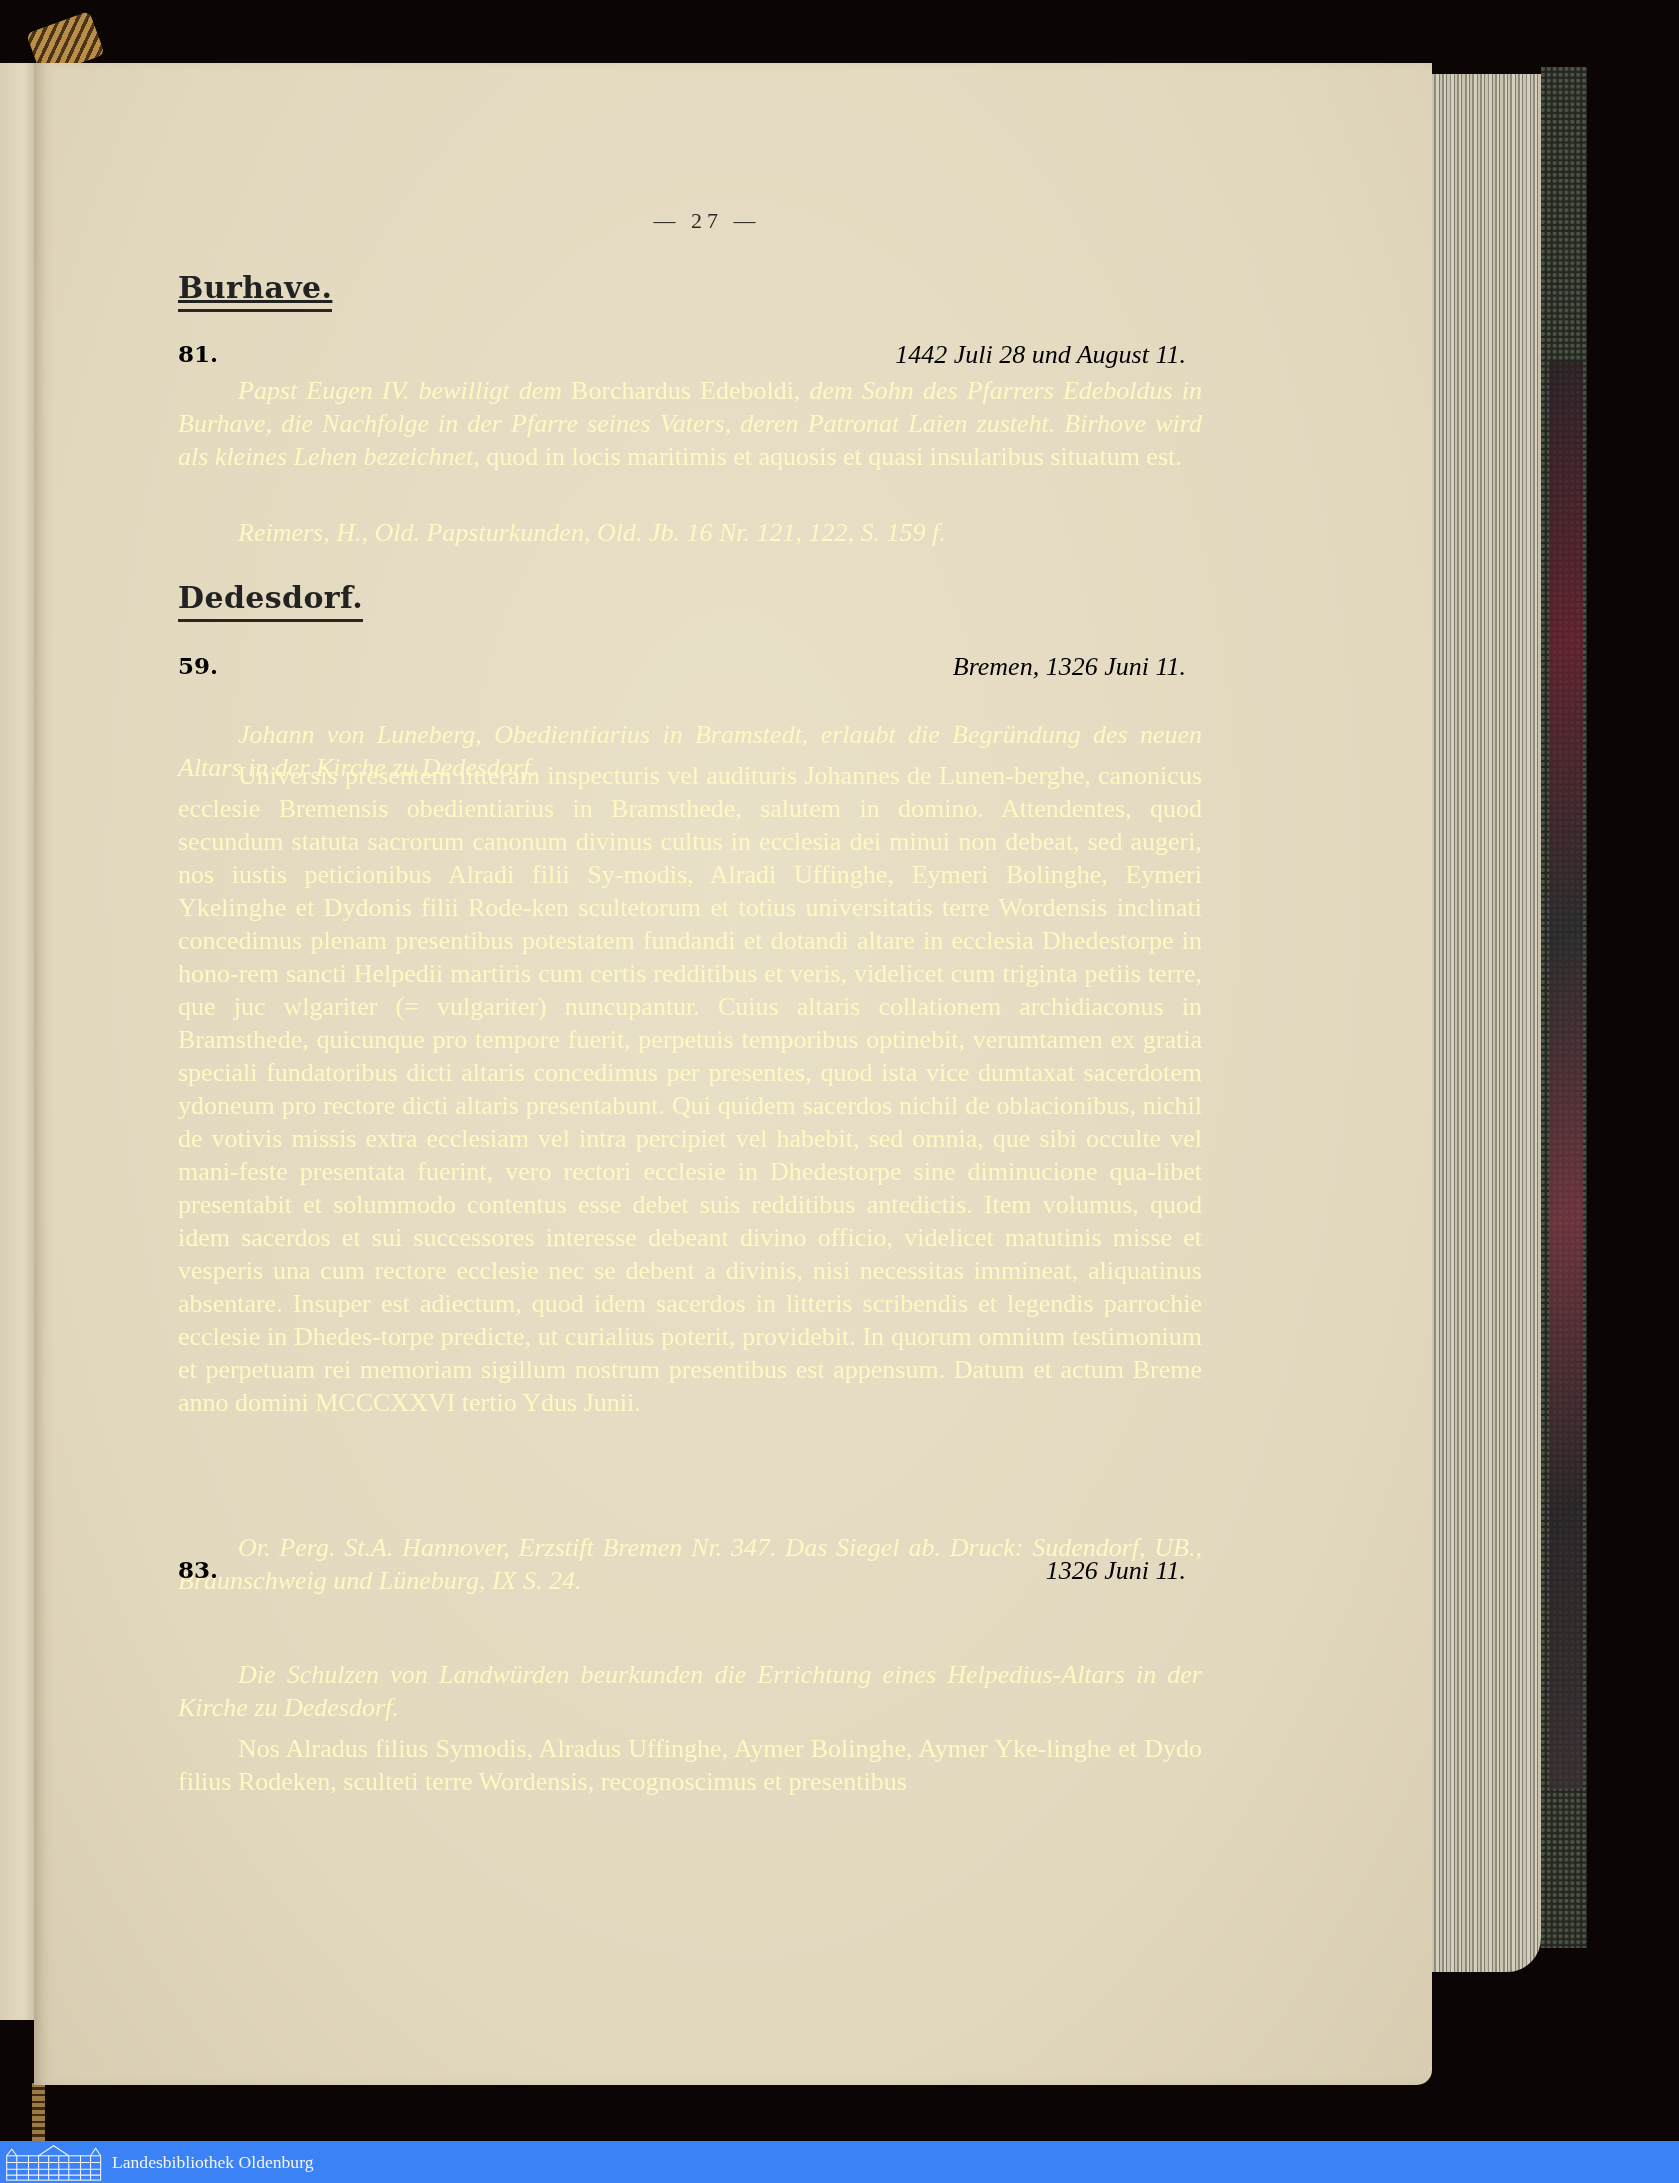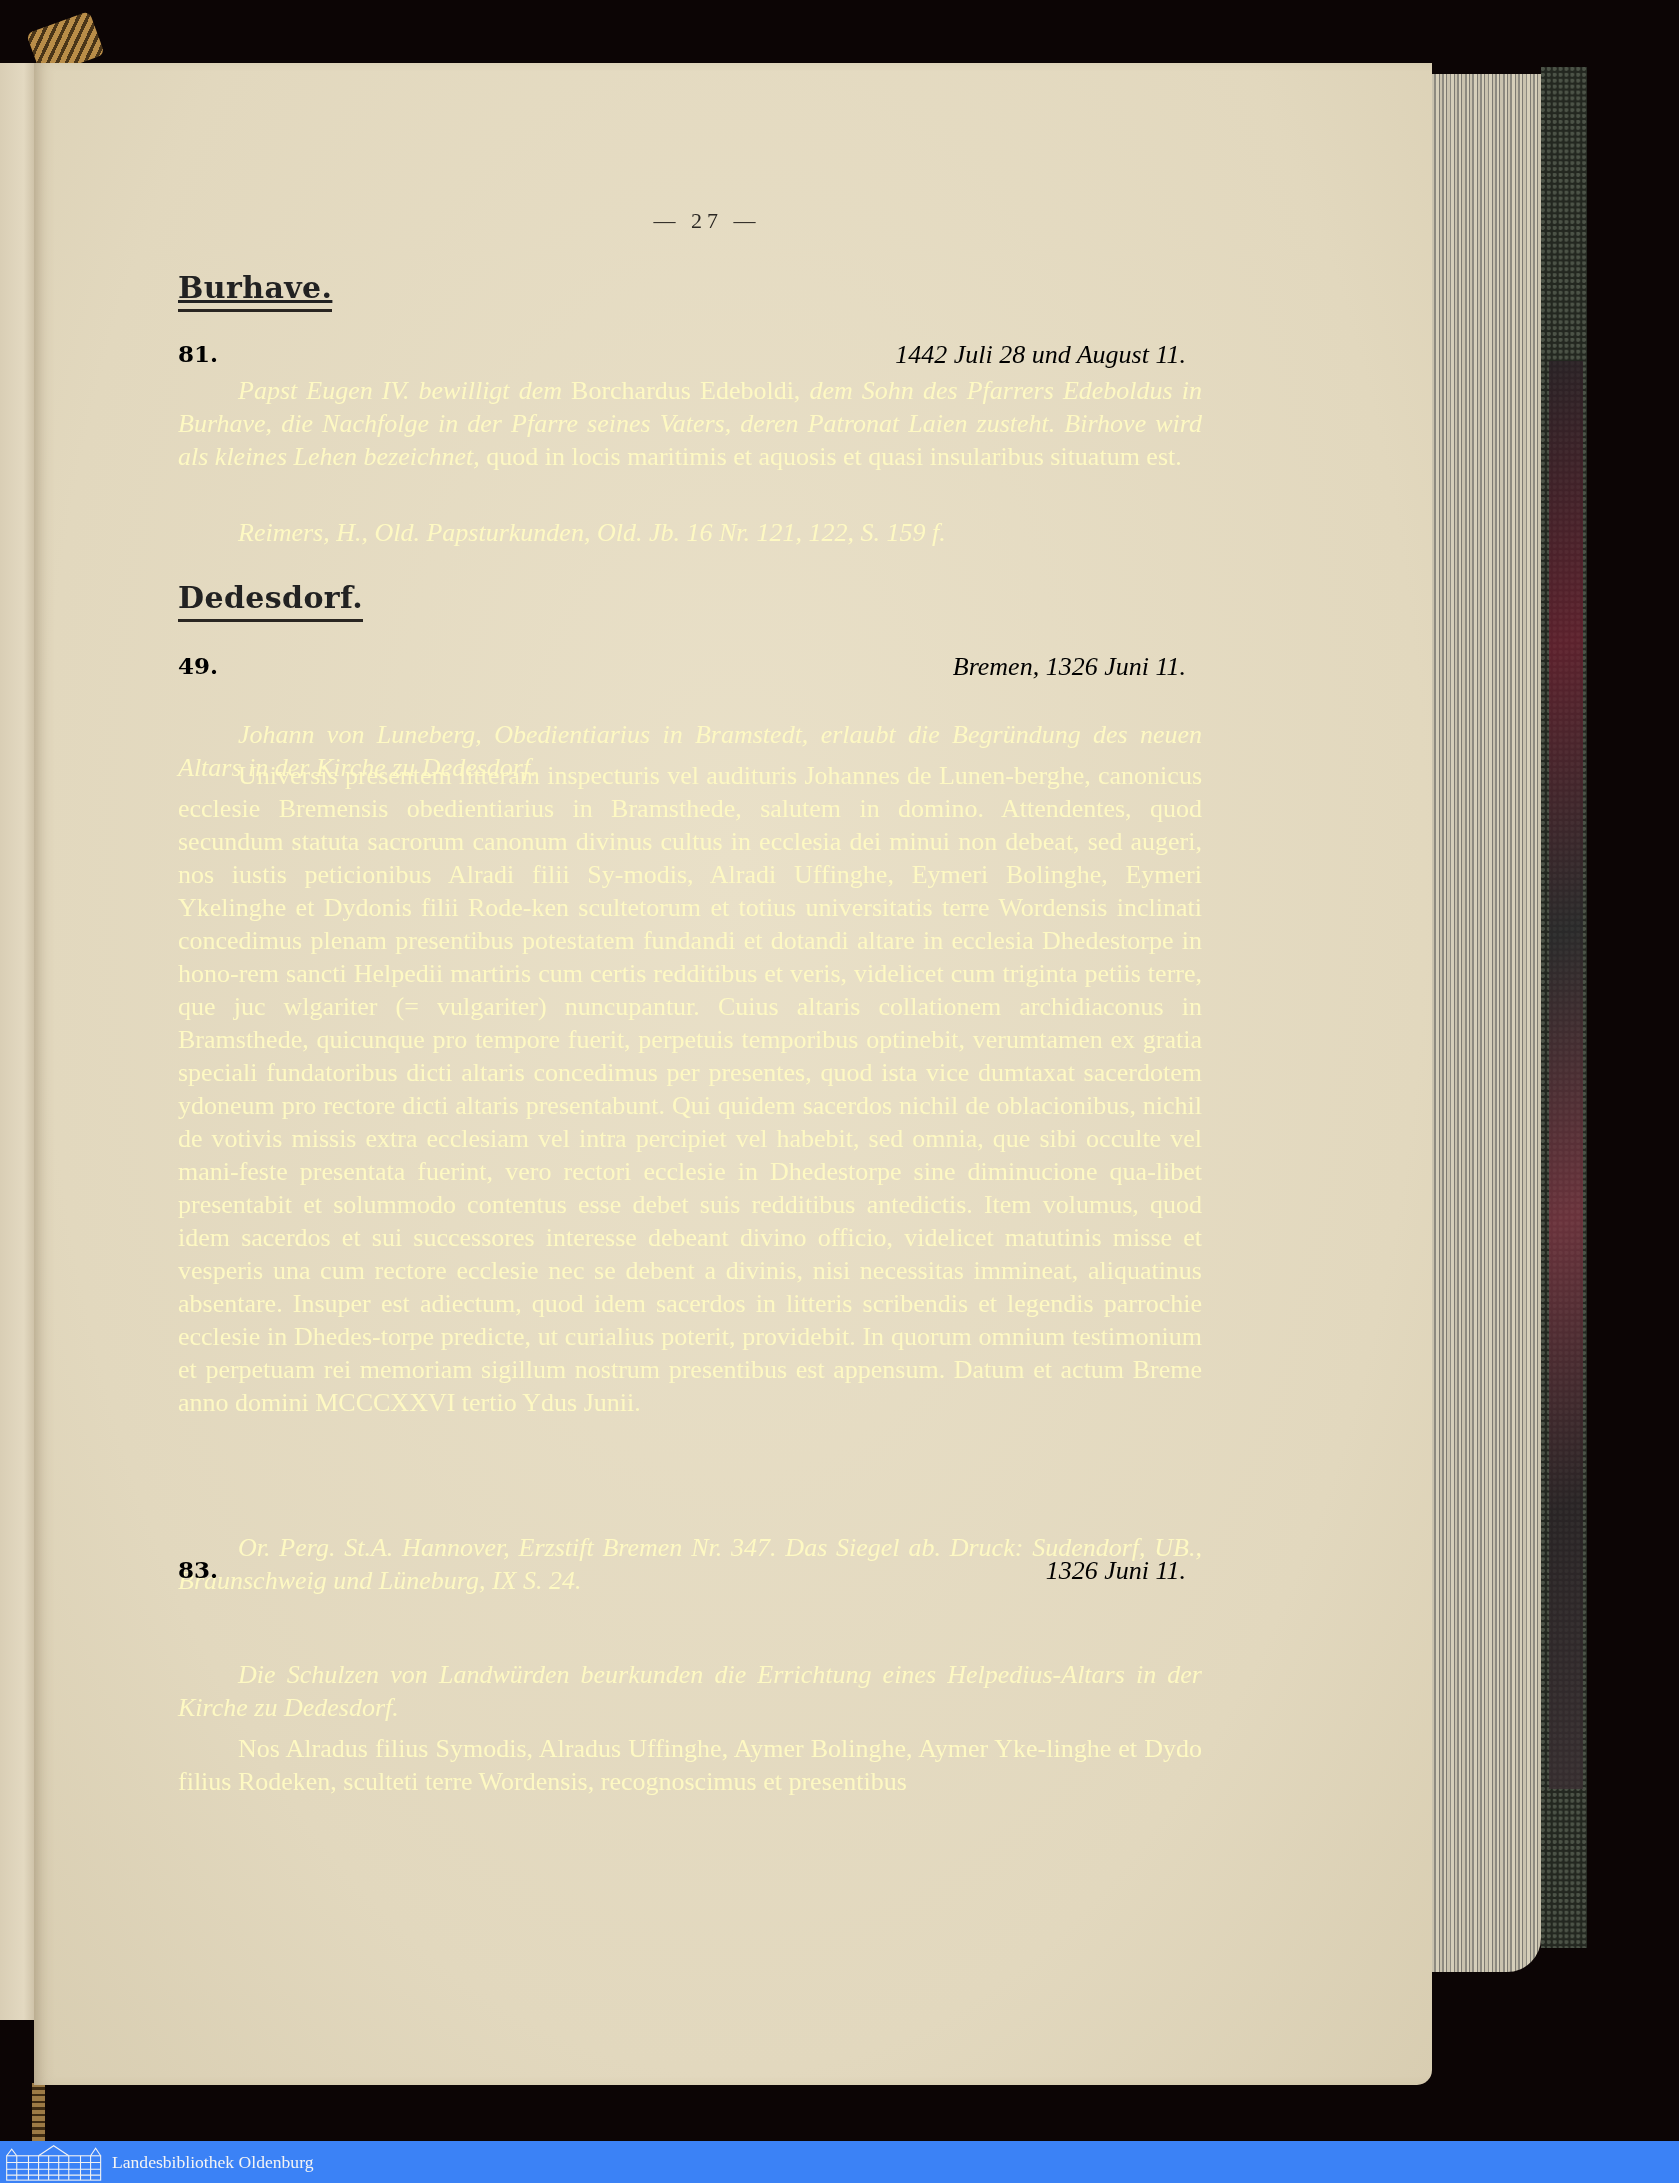--- a/index.html
+++ b/index.html
@@ -82,21 +82,21 @@
   <span class="date">1442 Juli 28 und August 11.</span>
 </div>
 
 <div class="para" style="top:374px;"><span class="indent"></span><span class="it">Papst Eugen IV. bewilligt dem </span><span>Borchardus Edeboldi, </span><span class="it">dem Sohn des Pfarrers Edeboldus in Burhave, die Nachfolge in der Pfarre seines Vaters, deren Patronat Laien zusteht.  Birhove wird als kleines Lehen bezeichnet, </span><span>quod in locis maritimis et aquosis et quasi insularibus situatum est.</span></div>
 
 <div class="para it" style="top:516px;"><span class="indent"></span><span>Reimers, H., Old. Papsturkunden, Old. Jb. 16 Nr. 121, 122, S. 159 f.</span></div>
 
 <div class="heading" style="top:579px;">Dedesdorf.</div>
 
 <div class="numrow" style="top:652px;">
-  <span class="num">49.</span>
+  <span class="num">59.</span>
   <span class="date">Bremen, 1326 Juni 11.</span>
 </div>
 
 <div class="para it" style="top:718px;"><span class="indent"></span><span>Johann von Luneberg, Obedientiarius in Bramstedt, erlaubt die Begründung des neuen Altars in der Kirche zu Dedesdorf.</span></div>
 
 <div class="para" style="top:759px;"><span class="indent"></span><span>Universis presentem litteram inspecturis vel audituris Johannes de Lunen-berghe, canonicus ecclesie Bremensis obedientiarius in Bramsthede, salutem in domino.  Attendentes, quod secundum statuta sacrorum canonum divinus cultus in ecclesia dei minui non debeat, sed augeri, nos iustis peticionibus Alradi filii Sy-modis, Alradi Uffinghe, Eymeri Bolinghe, Eymeri Ykelinghe et Dydonis filii Rode-ken scultetorum et totius universitatis terre Wordensis inclinati concedimus plenam presentibus potestatem fundandi et dotandi altare in ecclesia Dhedestorpe in hono-rem sancti Helpedii martiris cum certis redditibus et veris, videlicet cum triginta petiis terre, que juc wlgariter (= vulgariter) nuncupantur.  Cuius altaris collationem archidiaconus in Bramsthede, quicunque pro tempore fuerit, perpetuis temporibus optinebit, verumtamen ex gratia speciali fundatoribus dicti altaris concedimus per presentes, quod ista vice dumtaxat sacerdotem ydoneum pro rectore dicti altaris presentabunt.  Qui quidem sacerdos nichil de oblacionibus, nichil de votivis missis extra ecclesiam vel intra percipiet vel habebit, sed omnia, que sibi occulte vel mani-feste presentata fuerint, vero rectori ecclesie in Dhedestorpe sine diminucione qua-libet presentabit et solummodo contentus esse debet suis redditibus antedictis. Item volumus, quod idem sacerdos et sui successores interesse debeant divino officio, videlicet matutinis misse et vesperis una cum rectore ecclesie nec se debent a divinis, nisi necessitas immineat, aliquatinus absentare.  Insuper est adiectum, quod idem sacerdos in litteris scribendis et legendis parrochie ecclesie in Dhedes-torpe predicte, ut curialius poterit, providebit.  In quorum omnium testimonium et perpetuam rei memoriam sigillum nostrum presentibus est appensum.  Datum et actum Breme anno domini MCCCXXVI tertio Ydus Junii.</span></div>
 
 <div class="para it" style="top:1531px;"><span class="indent"></span><span>Or. Perg. St.A. Hannover, Erzstift Bremen Nr. 347.  Das Siegel ab.  Druck: Sudendorf, UB., Braunschweig und Lüneburg, IX S. 24.</span></div>
 
 <div class="numrow" style="top:1556px;">

